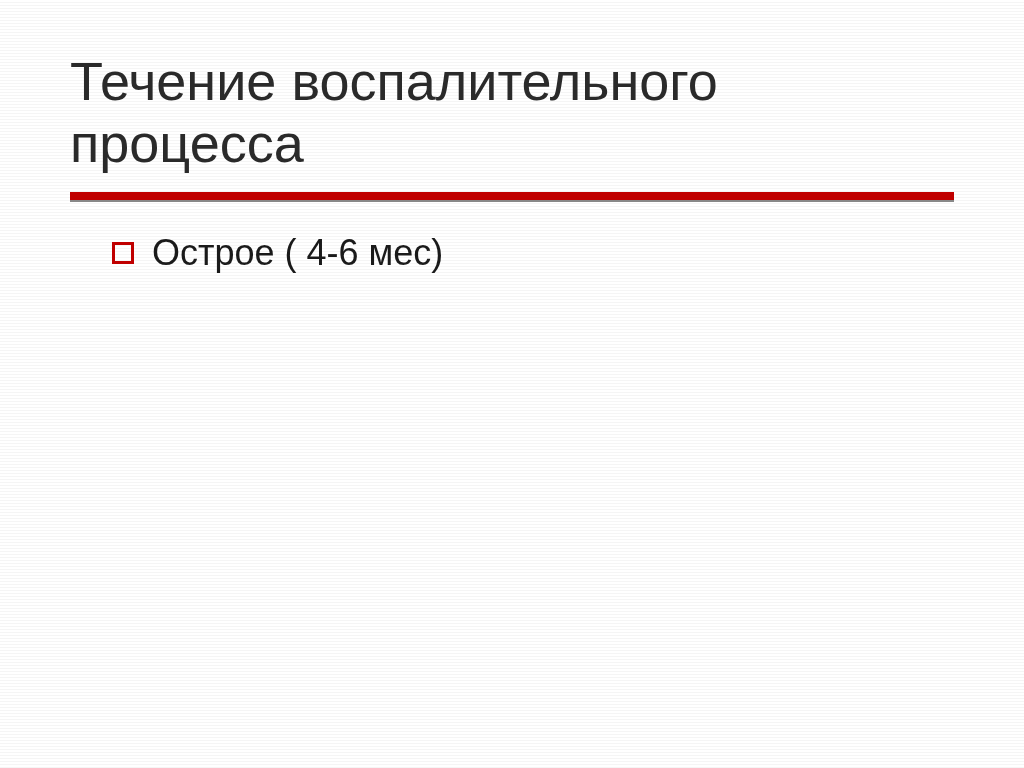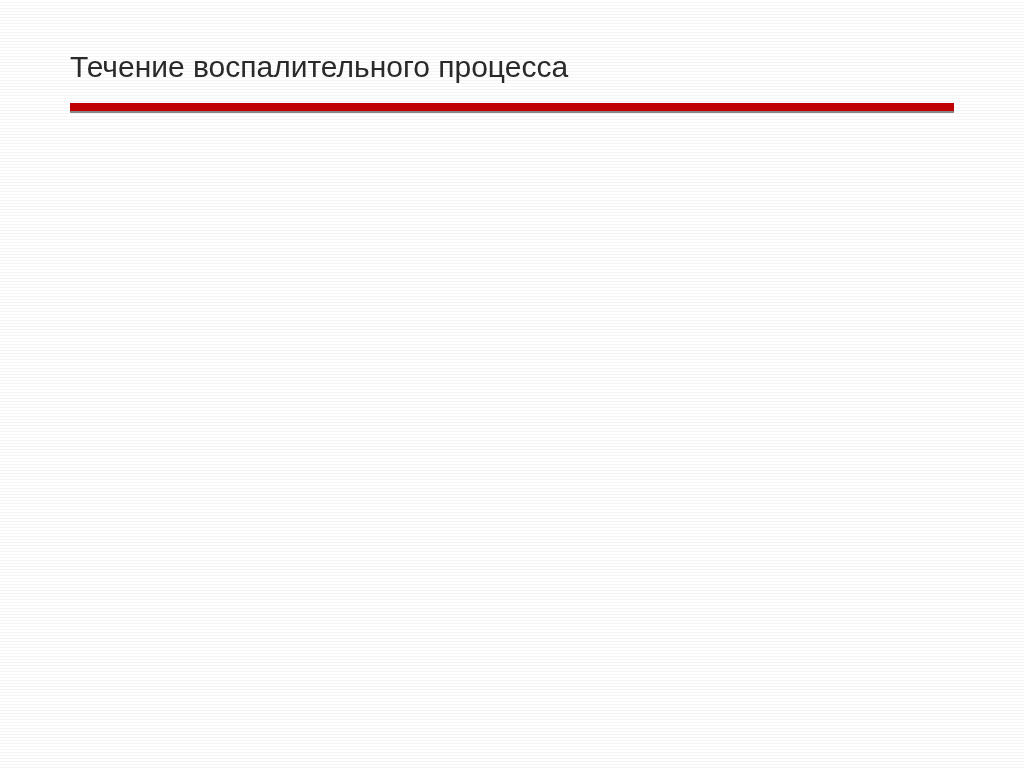--- a/index.html
+++ b/index.html
@@ -16,21 +16,21 @@
         #ffffff 2px,
         #f5f5f5 2px,
         #f5f5f5 3px
       );
       font-family: Arial, "Helvetica Neue", Helvetica, sans-serif;
       padding: 50px 70px 60px 70px;
       position: relative;
       overflow: hidden;
     }
     .title {
-      font-size: 30px;
+      font-size: 54px;
       font-weight: normal;
       color: #2a2a2a;
       line-height: 1.15;
       margin-bottom: 18px;
     }
     .divider {
       width: 100%;
       height: 10px;
       margin-bottom: 28px;
     }
@@ -70,13 +70,17 @@
 <body>
 
 <h1 class="title">Течение воспалительного процесса</h1>
 
 <div class="divider">
   <div class="divider-red"></div>
   <div class="divider-shadow"></div>
 </div>
 
 <div class="content">
+  <div class="bullet-item">
+    <div class="bullet-square"></div>
+    <div class="bullet-text">Острое ( 4-6 мес)</div>
+  </div>
 </div>
 
 </body></html>

